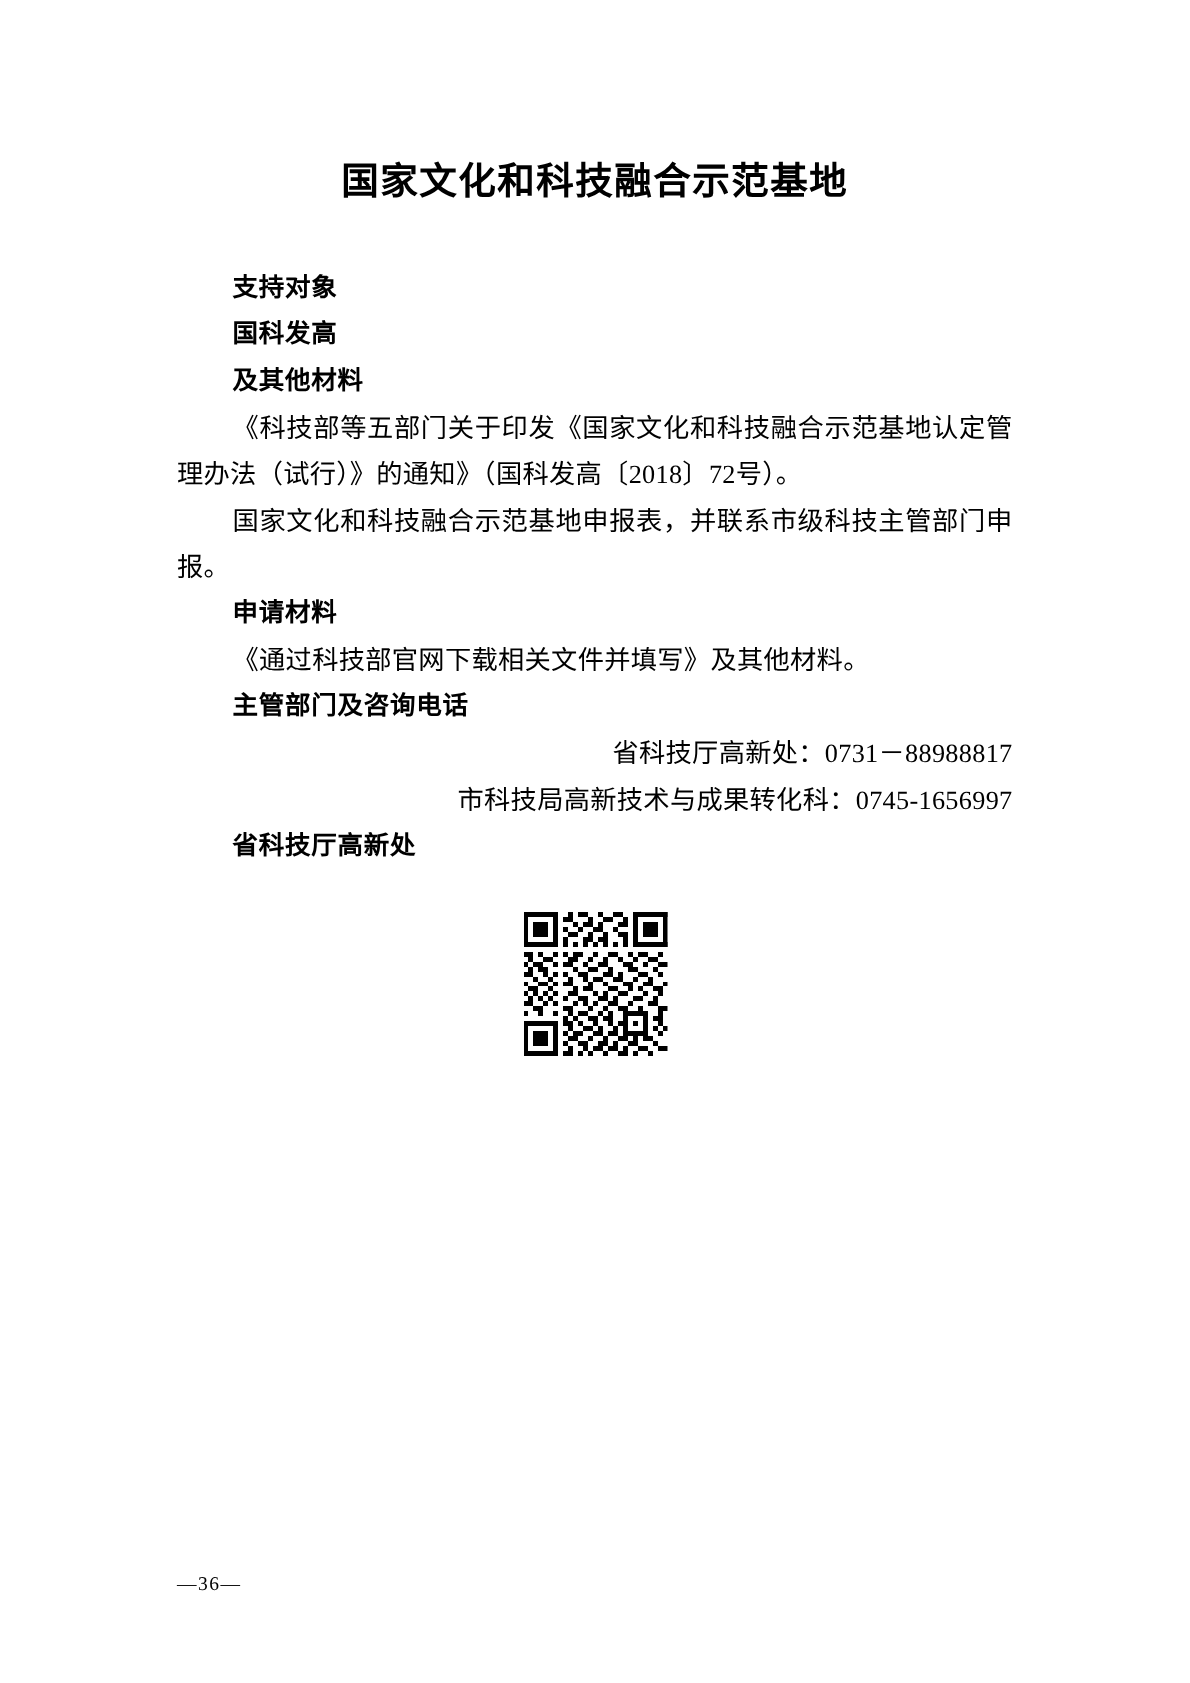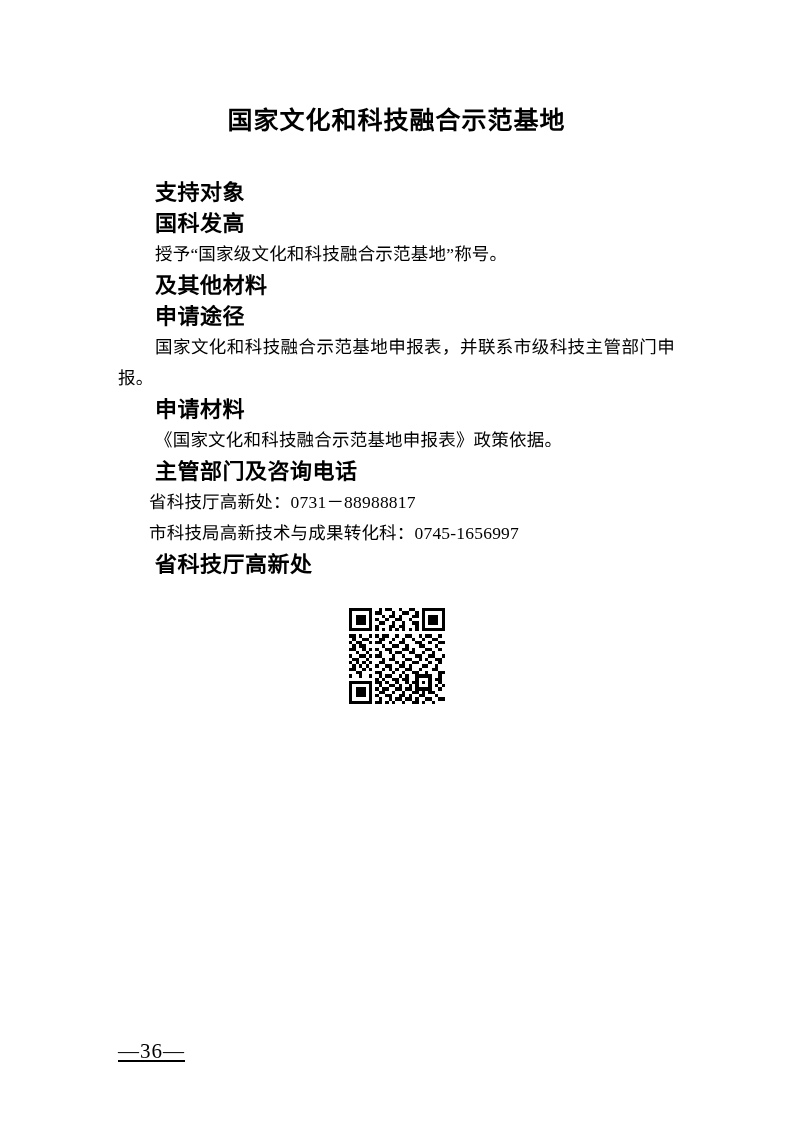--- a/index.html
+++ b/index.html
@@ -34,76 +34,75 @@
   .content {
     margin-top: 40px;
     font-size: 17.5px;
     line-height: 31px;
   }
   .sec-head {
     font-weight: bold;
     margin: 0;
     padding-left: 37px;
     font-family: "DejaVu Sans", "Liberation Sans", sans-serif;
-    font-size: 22px;
+    font-size: 17px;
     letter-spacing: 0.5px;
   }
   .sec-body {
     margin: 0;
     text-indent: 37px;
     text-align: justify;
     text-justify: inter-ideograph;
     letter-spacing: 0.2px;
   }
   .phone-line {
     margin: 0;
     padding-left: 31px;
     letter-spacing: 0.2px;
+    text-align: right;
   }
   .qr-wrap {
     margin-top: 28px;
     display: flex;
     justify-content: center;
   }
   .qr {
     width: 96px;
     height: 96px;
     display: block;
     image-rendering: pixelated;
   }
   .page-number {
     position: absolute;
     left: 118px;
     bottom: 58px;
-    font-size: 21px;
+    font-size: 13px;
     letter-spacing: 1px;
-    text-decoration: underline;
   }
 </style>
 </head>
 <body>
 
 <div class="page">
 
   <h1 class="doc-title">国家文化和科技融合示范基地</h1>
 
   <div class="content">
 
     <p class="sec-head">支持对象</p>
 
     <p class="sec-head">国科发高</p>
-    <p class="sec-body">授予“国家级文化和科技融合示范基地”称号。</p>
 
     <p class="sec-head">及其他材料</p>
-
-    <p class="sec-head">申请途径</p>
+    <p class="sec-body">《科技部等五部门关于印发《国家文化和科技融合示范基地认定管理办法（试行）》的通知》（国科发高〔2018〕72号）。</p>
+
     <p class="sec-body">国家文化和科技融合示范基地申报表，并联系市级科技主管部门申报。</p>
 
     <p class="sec-head">申请材料</p>
-    <p class="sec-body">《国家文化和科技融合示范基地申报表》政策依据。</p>
+    <p class="sec-body">《通过科技部官网下载相关文件并填写》及其他材料。</p>
 
     <p class="sec-head">主管部门及咨询电话</p>
     <p class="phone-line">省科技厅高新处：0731－88988817</p>
     <p class="phone-line">市科技局高新技术与成果转化科：0745-1656997</p>
 
     <p class="sec-head">省科技厅高新处</p>
 
     <div class="qr-wrap">
       <svg class="qr" viewBox="0 0 29 29" shape-rendering="crispEdges">
         <rect x="0" y="0" width="29" height="29" fill="#ffffff"></rect>

